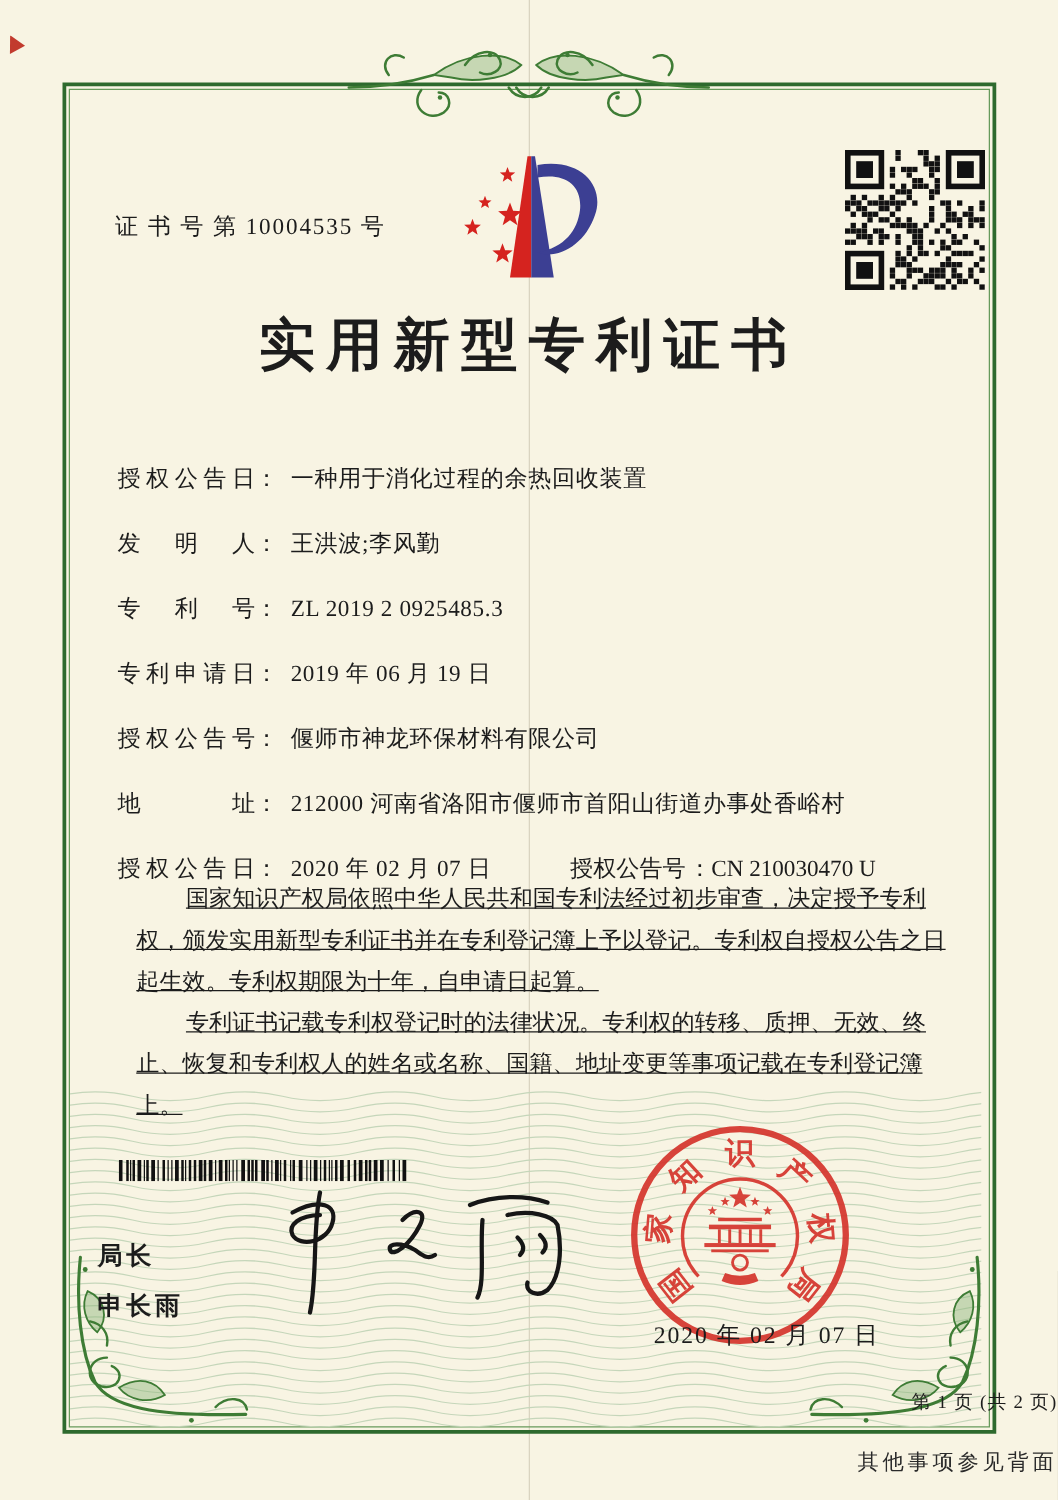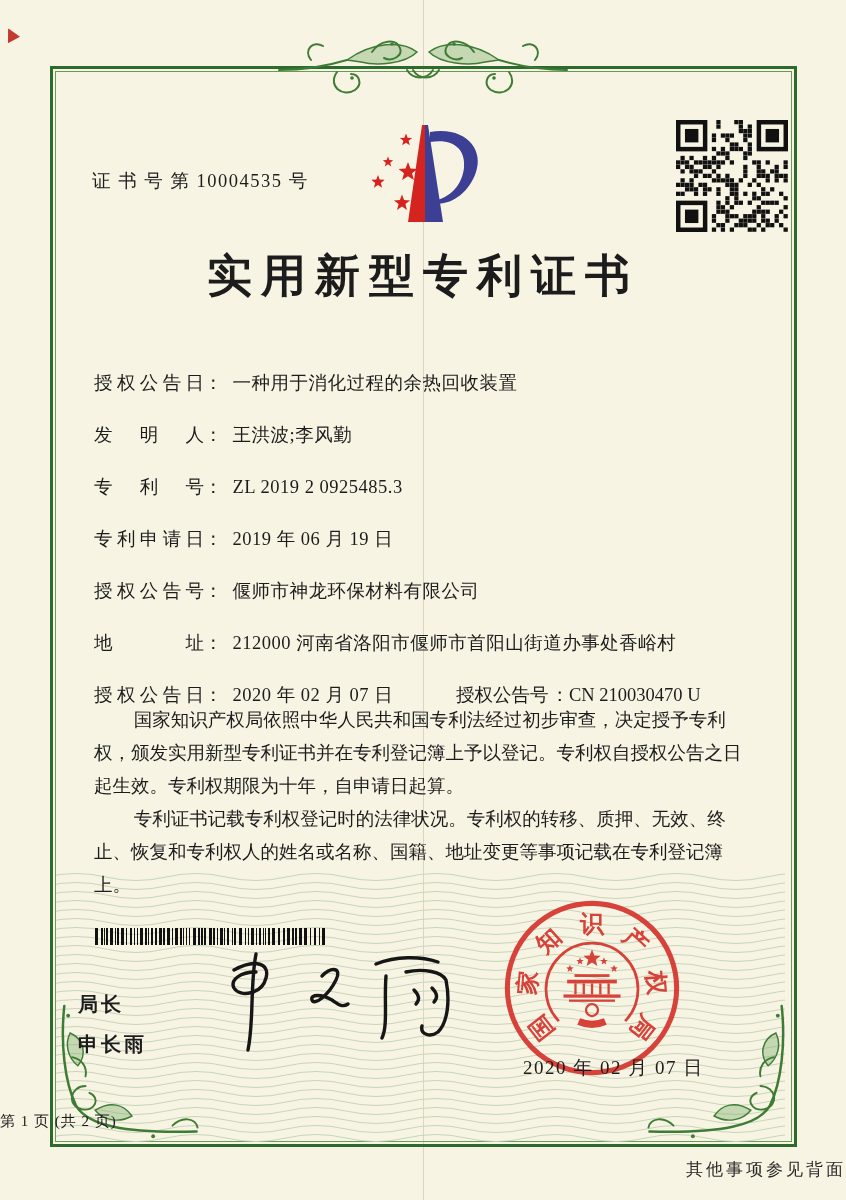--- a/index.html
+++ b/index.html
@@ -26,30 +26,30 @@
   .qr{position:absolute;left:676px;top:120px;}
   .title{position:absolute;left:0;top:246px;width:100%;margin:0;text-align:center;
         font-size:45px;font-weight:bold;letter-spacing:9px;font-family:Liberation Mono, monospace;}
   .fields{position:absolute;left:94px;top:370px;width:666px;font-size:18.5px;}
   .frow{position:relative;height:52px;}
   .flbl{display:inline-block;width:110px;text-align:justify;text-align-last:justify;vertical-align:top;}
   .fcolon{margin-right:10px;}
   .fval{letter-spacing:.5px;}
   .grant{position:absolute;left:362px;top:0;}
   .grant .glbl{margin-right:2px;}
-  .paras{position:absolute;left:94px;top:704px;width:664px;font-size:18.5px;line-height:33px;}
+  .paras{position:absolute;left:109px;top:704px;width:664px;font-size:18.5px;line-height:33px;text-decoration:underline;}
   .paras p{margin:0;text-indent:2.15em;}
   .barcode{position:absolute;left:95px;top:928px;}
   .officer{position:absolute;left:78px;top:991px;font-family:"Liberation Sans","DejaVu Sans",sans-serif;
         font-size:20px;font-weight:600;letter-spacing:3px;}
   .officer div{margin-bottom:13px;}
   .signature{position:absolute;left:210px;top:942px;}
   .seal{position:absolute;left:500px;top:896px;}
   .seal-date{position:absolute;left:523px;top:1055px;font-size:19px;letter-spacing:1.5px;}
-  .page-indicator{position:absolute;left:0;top:1112px;width:100%;text-align:left;font-size:15px;letter-spacing:1px;}
+  .page-indicator{position:absolute;left:0;top:1112px;width:100%;text-align:right;font-size:15px;letter-spacing:1px;}
   .back-note{position:absolute;left:0;top:1158px;width:100%;text-align:right;font-size:17px;letter-spacing:3px;color:#2a2a2a;}
   .orn-stroke{stroke:var(--orn);fill:none;stroke-width:2;stroke-linecap:round;}
   .orn-leaf{stroke:var(--orn);fill:var(--leaf);fill-opacity:.45;stroke-width:1.5;}
 </style>
 </head>
 <body>
 
 <div class="page">
 
   <div class="fold-line"></div>

